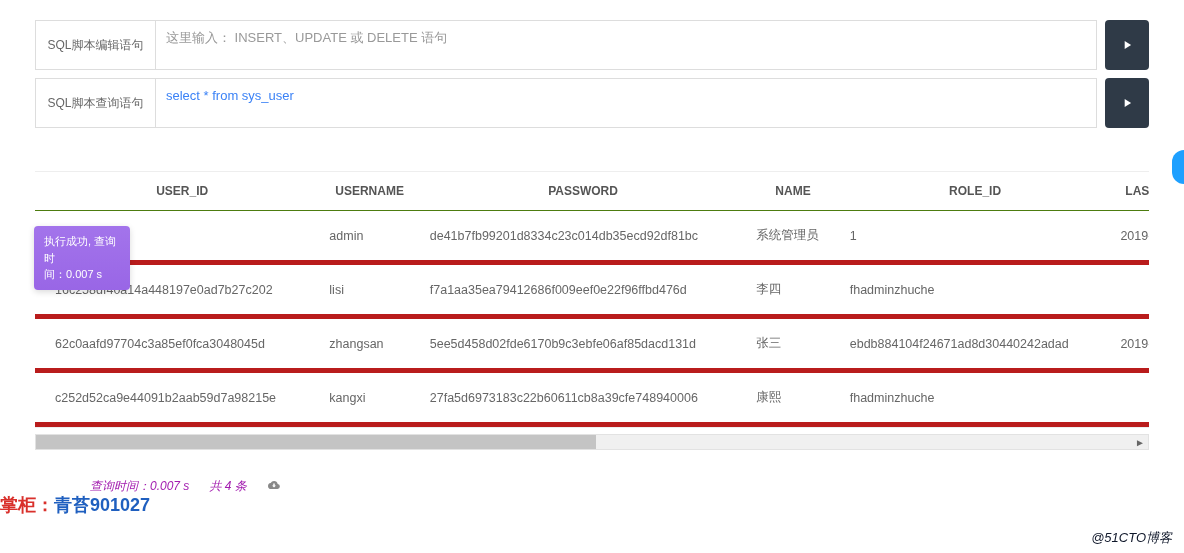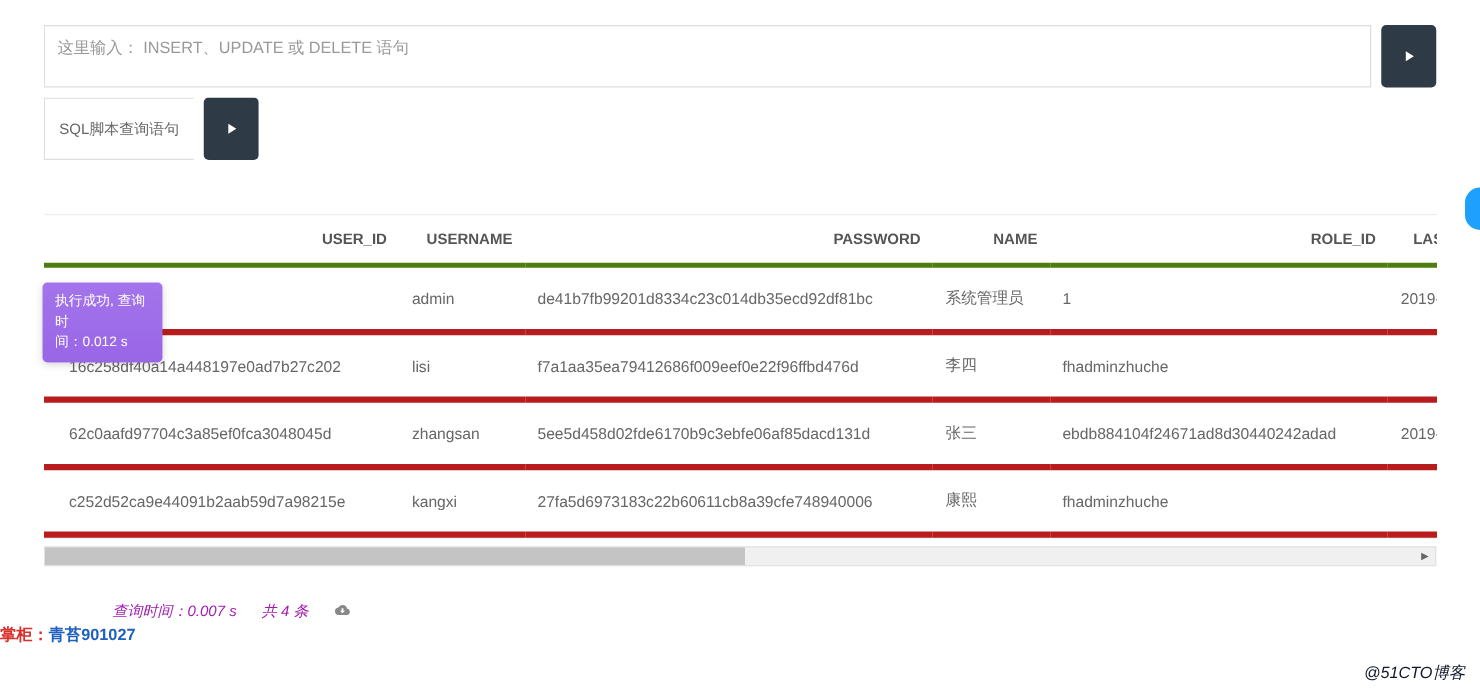--- a/index.html
+++ b/index.html
@@ -8,64 +8,68 @@
 .input-row { display: flex; align-items: stretch; margin-bottom: 8px; }
 .input-label { width: 120px; border: 1px solid #ddd; border-right: none; display: flex; align-items: center; justify-content: center; font-size: 12px; color: #666; background: #fff; height: 50px; }
 .input-field { flex: 1; border: 1px solid #ddd; padding: 8px 10px; font-size: 13px; color: #3b82f6; background: #fff; resize: none; font-family: inherit; height: 50px; line-height: 1.4; position: relative; }
 .input-field::placeholder { color: #999; }
 .input-wrap { flex: 1; position: relative; display: flex; }
 .run-btn { width: 44px; height: 50px; margin-left: 8px; background: #2f3a47; border: none; border-radius: 4px; color: #fff; display: flex; align-items: center; justify-content: center; cursor: pointer; }
 .run-btn svg { width: 14px; height: 14px; fill: #fff; }
 .table-wrap { margin: 25px 35px 0 35px; overflow-x: auto; border-bottom: 1px solid #eee; }
 .table-inner { width: 1160px; }
 table { border-collapse: collapse; width: 100%; }
-th { text-align: right; padding: 12px 10px; font-weight: 700; font-size: 12px; color: #555; border-top: 1px solid #eee; border-bottom: 4px solid #4d7c0f; white-space: nowrap; }
+th { text-align: center; padding: 12px 10px; font-weight: 700; font-size: 12px; color: #555; border-top: 1px solid #eee; border-bottom: 1px solid #4d7c0f; white-space: nowrap; }
 td { padding: 16px 10px; font-size: 12.5px; color: #666; border-bottom: 5px solid #b91c1c; white-space: nowrap; }
 th:first-child, td:first-child { padding-left: 20px; }
 .tooltip { position: absolute; top: 226px; left: 34px; background: #9e6ee8; background: linear-gradient(#a374eb,#9966e6); color: #fff; font-size: 11px; padding: 7px 10px; border-radius: 4px; line-height: 1.5; box-shadow: 0 2px 6px rgba(0,0,0,0.15); width: 96px; }
 .hscroll { margin: 6px 35px 0 35px; height: 16px; background: #f0f0f0; position: relative; border: 1px solid #e2e2e2; }
 .hscroll-thumb { position: absolute; left: 0; top: 0; height: 100%; width: 560px; background: #c4c4c4; }
 .hscroll-arrow { position: absolute; top: 0; width: 16px; height: 100%; display: flex; align-items: center; justify-content: center; font-size: 10px; color: #666; }
 .hscroll-arrow.left { left: 0; }
 .hscroll-arrow.right { right: 0; }
 .footer { margin: 28px 35px 0 90px; font-size: 12px; color: #a21caf; display: flex; align-items: center; gap: 20px; font-style: italic; }
 .footer .cloud { color: #999; }
-.shopkeeper { position: absolute; left: 0; bottom: 36px; font-size: 13px; font-weight: 700; }
+.shopkeeper { position: absolute; left: 0; bottom: 36px; font-size: 18px; font-weight: 700; }
 .shopkeeper .lbl { color: #d9302b; }
 .shopkeeper .val { color: #1f5fbf; }
 .watermark { position: absolute; right: 12px; bottom: 6px; color: #0f172a; font-size: 13px; font-style: italic; }
 .bubble { position: absolute; right: 0; top: 150px; width: 12px; height: 34px; background: #1ea0ff; border-radius: 17px 0 0 17px; }
 </style>
 </head>
 <body>
 
 <div class="panel">
   <div class="input-row">
+    <div class="input-label">SQL脚本编辑语句</div>
     <div class="input-wrap">
       <textarea class="input-field" placeholder="这里输入： INSERT、UPDATE 或 DELETE 语句" style=""></textarea>
     </div>
     <button class="run-btn">
       <svg viewBox="0 0 24 24">
           <path d="M8 5v14l11-7z"></path>
         </svg>
     </button>
   </div>
   <div class="input-row">
     <div class="input-label">SQL脚本查询语句</div>
+    <div class="input-wrap">
+      <textarea class="input-field" style="">select * from sys_user</textarea>
+    </div>
     <button class="run-btn">
       <svg viewBox="0 0 24 24">
           <path d="M8 5v14l11-7z"></path>
         </svg>
     </button>
   </div>
 </div>
 
 <div class="tooltip">
   <div>执行成功, 查询时</div>
-  <div>间：0.012 s</div>
+  <div>间：0.007 s</div>
 </div>
 
 <div class="table-wrap">
   <div class="table-inner">
   <table>
     <thead>
       <tr>
         <th>USER_ID</th>
         <th>USERNAME</th>
         <th>PASSWORD</th>

